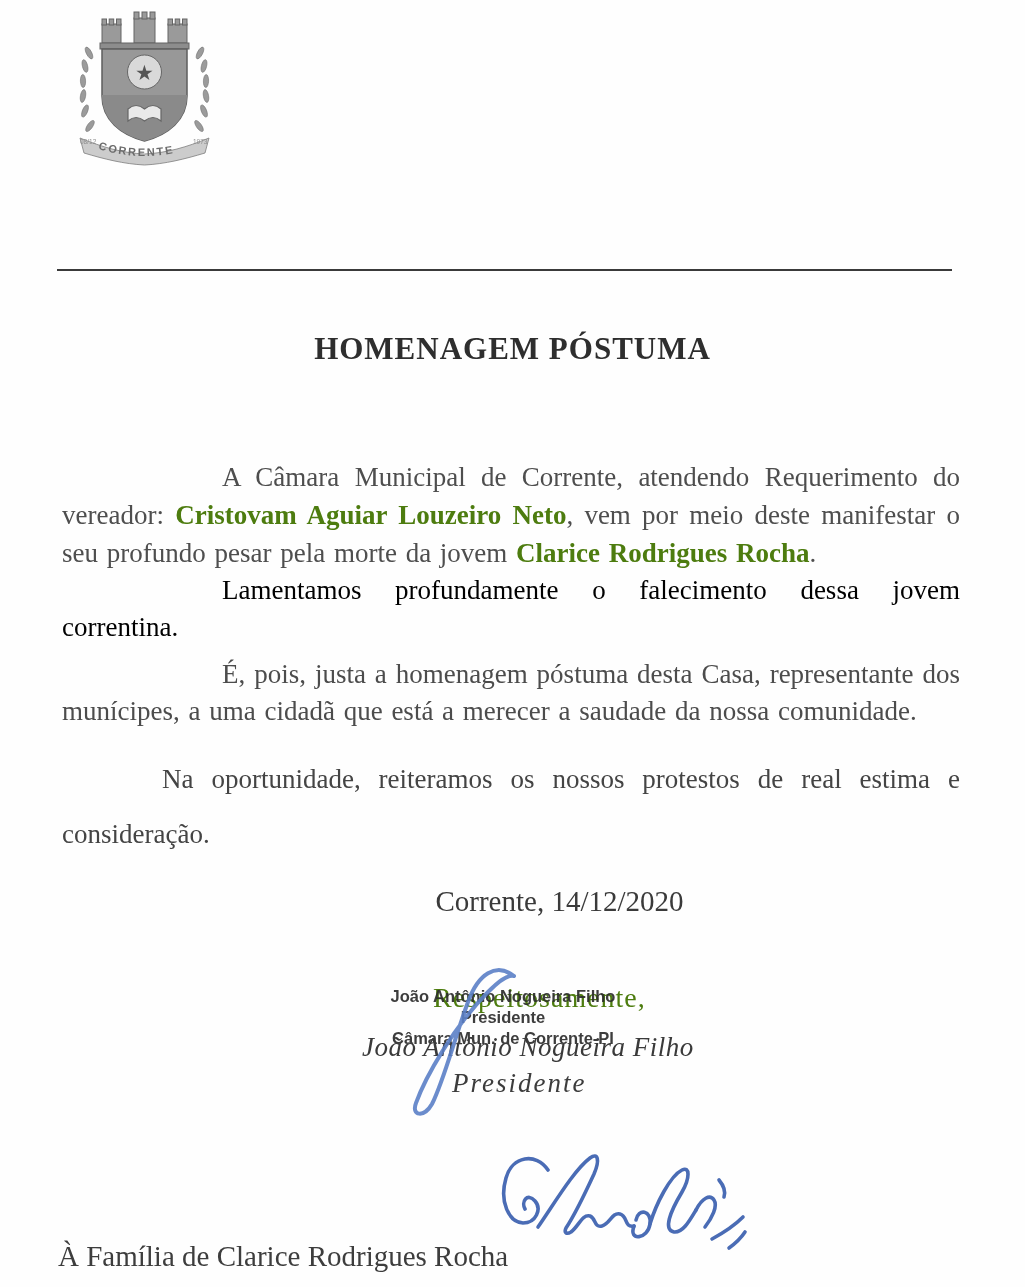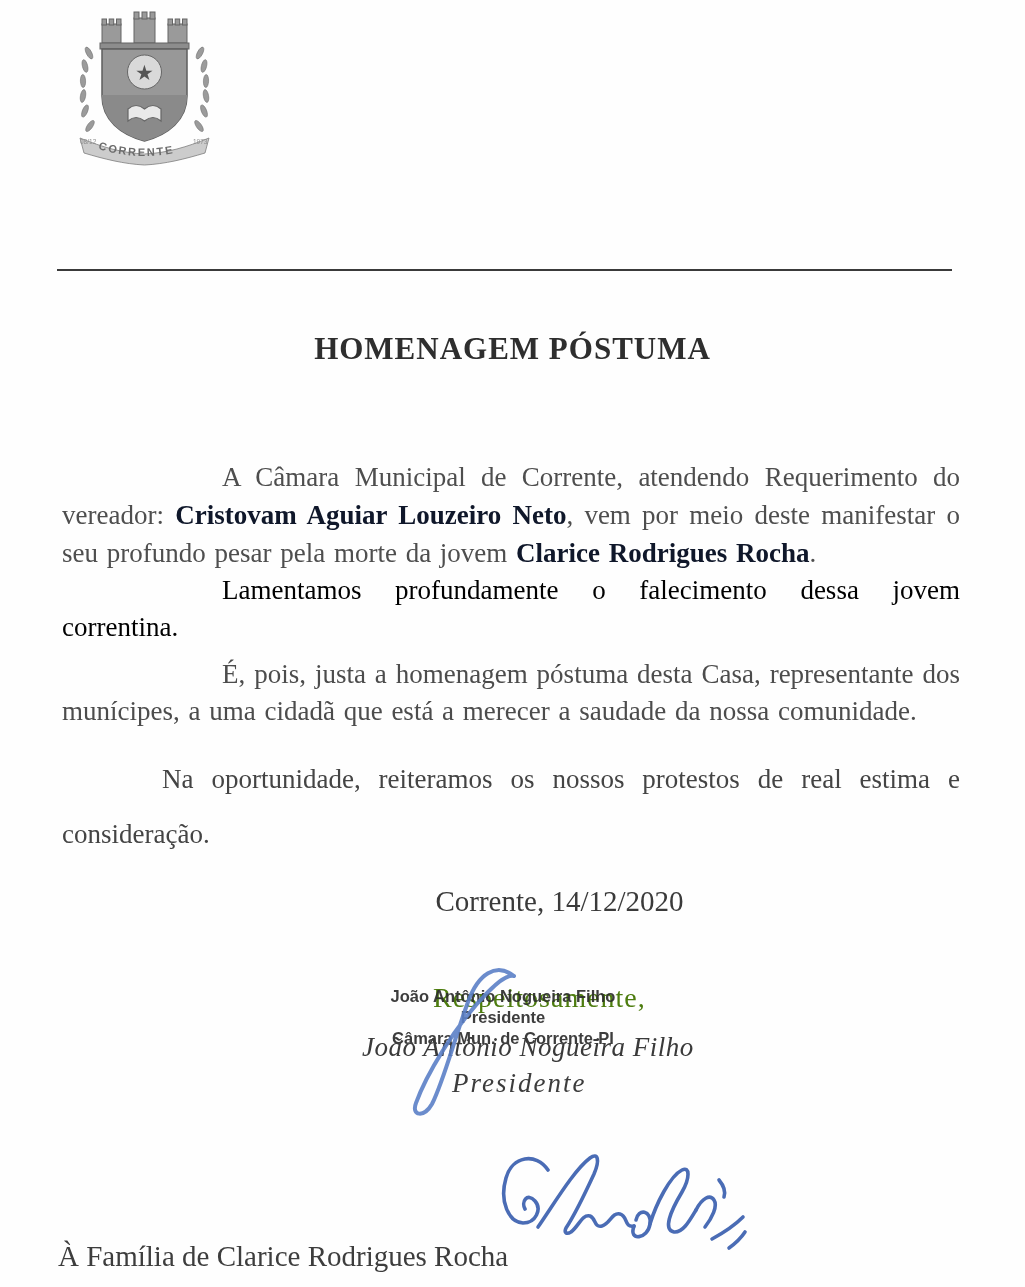--- a/index.html
+++ b/index.html
@@ -24,21 +24,21 @@
     position:absolute; left:0; right:0; top:331px; text-align:center;
     font-size:31px; font-weight:bold; color:#2e2e2e; letter-spacing:1px;
   }
   
   .body-text { position:absolute; left:62px; top:458px; width:898px; font-size:27px; }
   .body-text p { text-align:justify; word-spacing:2px; }
   .p1 { text-indent:160px; line-height:38px; color:#4e4e4e; }
   .p2 { text-indent:160px; line-height:37px; color:#000000; }
   .p3 { margin-top:10px; text-indent:160px; line-height:37px; color:#4c4c4c; }
   .p4 { margin-top:22px; text-indent:100px; line-height:55px; color:#444444; }
-  .b  { font-weight:bold; color:#0f172a; }
+  .b  { font-weight:bold; color:#4d7c0f; }
   .dateline {
     position:absolute; left:0; right:0; top:885px; text-align:center;
     font-size:29px; color:#3a3a3a; transform:translateX(47px);
   }
   
   .salutation {
     position:absolute; left:433px; top:982px; font-size:28px;
     letter-spacing:1px; color:#4d7c0f;
   }
   .stamp {

